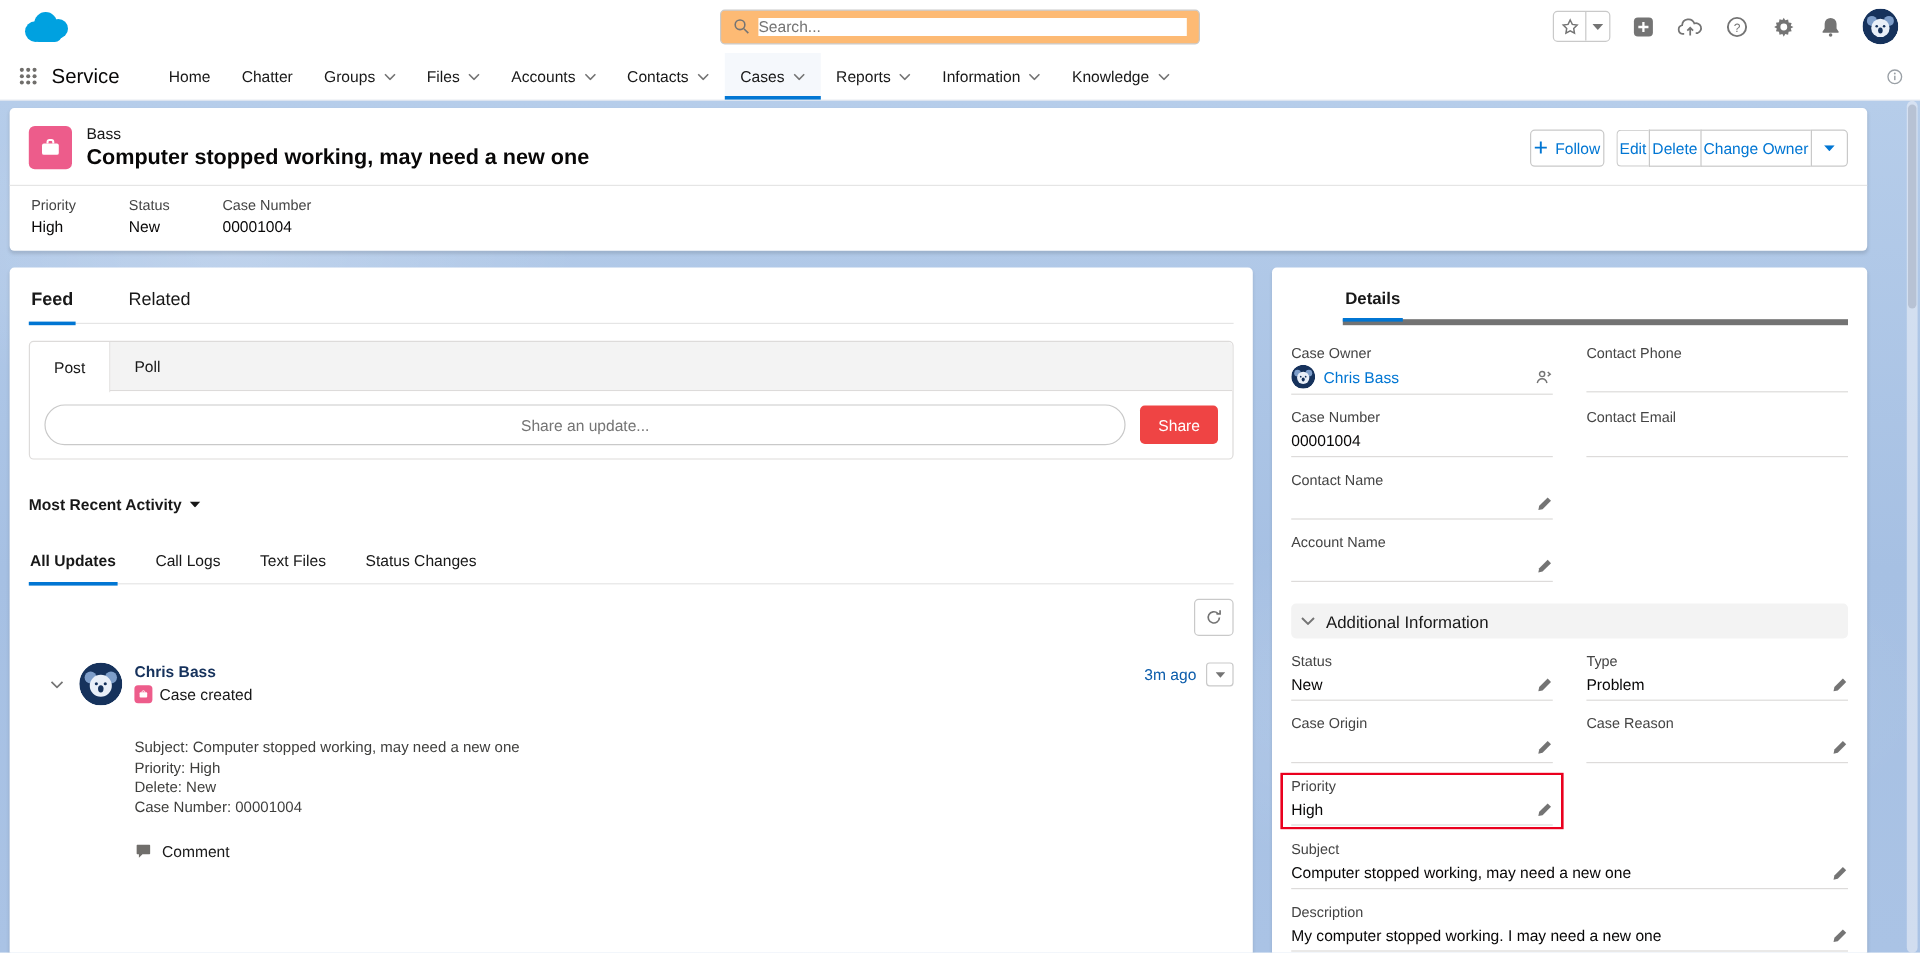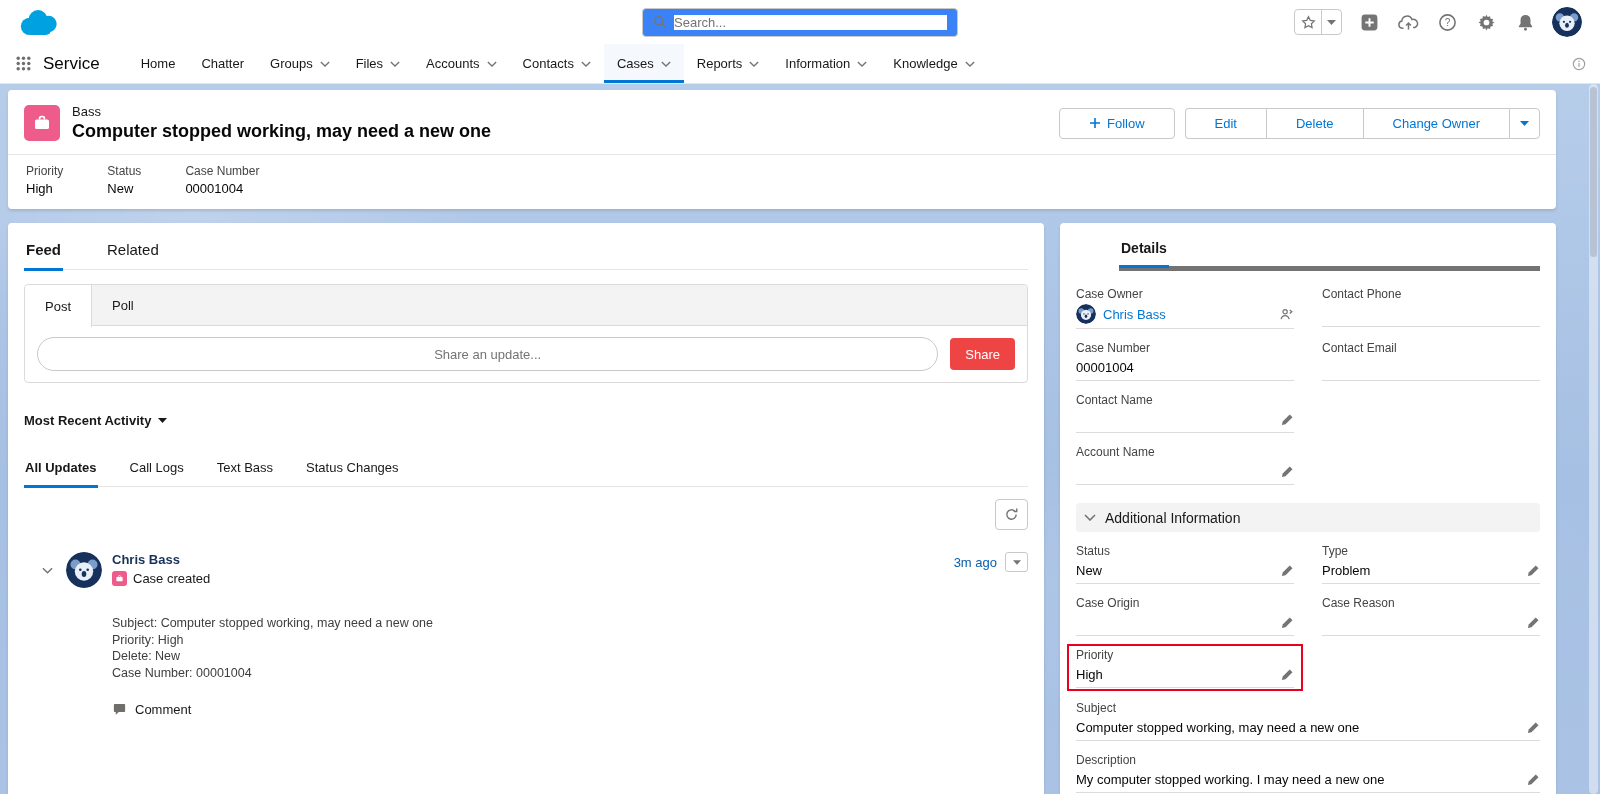--- a/index.html
+++ b/index.html
@@ -5,22 +5,22 @@
   * { box-sizing: border-box; margin: 0; padding: 0; }
   html, body { width: 1600px; height: 794px; overflow: hidden; }
   body { font-family: "Liberation Sans", sans-serif; background: #fff; color: #181818; font-size: 13px; }
   button { font-family: inherit; background: none; border: none; cursor: pointer; color: inherit; }
   input { font-family: inherit; font-size: 13px; outline: none; }
   input::placeholder { color: #747474; }
 
   
   .topbar { height: 44px; background: #fff; display: flex; align-items: center; padding: 0 18px; position: relative; }
   .logo { display: flex; align-items: center; }
-  .gsearch { position: absolute; left: 50%; transform: translateX(-50%); width: 316px; height: 29px;
-    border: 1px solid #c9c9c9; border-radius: 4px; display: flex; align-items: center; padding: 0 10px; gap: 7px; background:#3b82f6; }
+  .gsearch { position: absolute; left: 50%; transform: translateX(-50%); width: 400px; height: 29px;
+    border: 1px solid #c9c9c9; border-radius: 4px; display: flex; align-items: center; padding: 0 10px; gap: 7px; background:#fdba74; }
   .gsearch input { border: none; flex: 1; }
   .top-actions { margin-left: auto; display: flex; align-items: center; gap: 15px; }
   .fav-group { display: flex; border: 1px solid #c9c9c9; border-radius: 4px; height: 26px; overflow: hidden; }
   .fav-group button { width: 26px; display: flex; align-items: center; justify-content: center; }
   .fav-group button + button { border-left: 1px solid #c9c9c9; width: 20px; }
   .top-icon-btn { display: flex; align-items: center; justify-content: center; width: 24px; height: 24px; }
   .avatar-btn { width: 30px; height: 30px; border-radius: 50%; overflow: hidden; padding: 0; }
 
   
   .navbar { height: 40px; display: flex; align-items: stretch; padding: 0 0 0 16px; border-bottom: 1px solid #e0e5ee; background: #fff; }
@@ -47,21 +47,21 @@
 
   
   .header-card { margin-bottom: 14px; }
   .hc-top { display: flex; align-items: center; padding: 14px 16px 12px; }
   .case-icon { width: 36px; height: 36px; border-radius: 5px; background: #ed5c8b; display: flex; align-items: center; justify-content: center; flex: 0 0 auto; }
   .case-icon.mini { width: 15px; height: 15px; border-radius: 3px; }
   .hc-titles { margin-left: 12px; }
   .entity { font-size: 13px; color: #181818; margin-bottom: 2px; }
   .page-title { font-size: 18px; font-weight: 700; color: #080707; }
   .hc-actions { margin-left: auto; display: flex; align-items: center; gap: 10px; }
-  .btn { height: 31px; border: 1px solid #c9c9c9; border-radius: 4px; background: #fff; color: #0176d3; font-size: 13px; padding: 0 29px; display: flex; align-items: center; gap: 6px; }
+  .btn { height: 31px; border: 1px solid #c9c9c9; border-radius: 4px; background: #fff; color: #0176d3; font-size: 13px; padding: 0 2px; display: flex; align-items: center; gap: 6px; }
   .btn-group { display: flex; }
   .btn-group .btn { border-radius: 0; border-right-width: 0; }
   .btn-group .btn:first-child { border-radius: 4px 0 0 4px; }
   .btn-group .btn:last-child { border-radius: 0 4px 4px 0; border-right-width: 1px; padding: 0 10px; }
   .hc-summary { border-top: 1px solid #e5e5e5; display: flex; gap: 44px; padding: 9px 16px 13px 18px; }
   .sum-field .flabel { margin-bottom: 3px; }
   .flabel { font-size: 12px; color: #444; }
   .sum-field .fval { font-size: 13px; color: #080707; }
 
   
@@ -385,21 +385,21 @@
           <span>Most Recent Activity</span>
           <svg width="9" height="5" viewBox="0 0 9 5">
               <path d="M0 0l4.5 5L9 0z" fill="#181818"></path>
             </svg>
         </div>
       </div>
 
       <div class="filter-tabs">
         <div class="fltab active">All Updates</div>
         <div class="fltab">Call Logs</div>
-        <div class="fltab">Text Bass</div>
+        <div class="fltab">Text Files</div>
         <div class="fltab">Status Changes</div>
       </div>
 
       <div class="refresh-row">
         <button class="icon-btn solo">
           <svg width="15" height="15" viewBox="0 0 16 16" fill="none" stroke="#747474" stroke-width="1.5">
             <path d="M13 8a5 5 0 1 1-1.5-3.6"></path>
               <path d="M13.6 1.6v3.2h-3.2"></path>
           </svg>
         </button>

